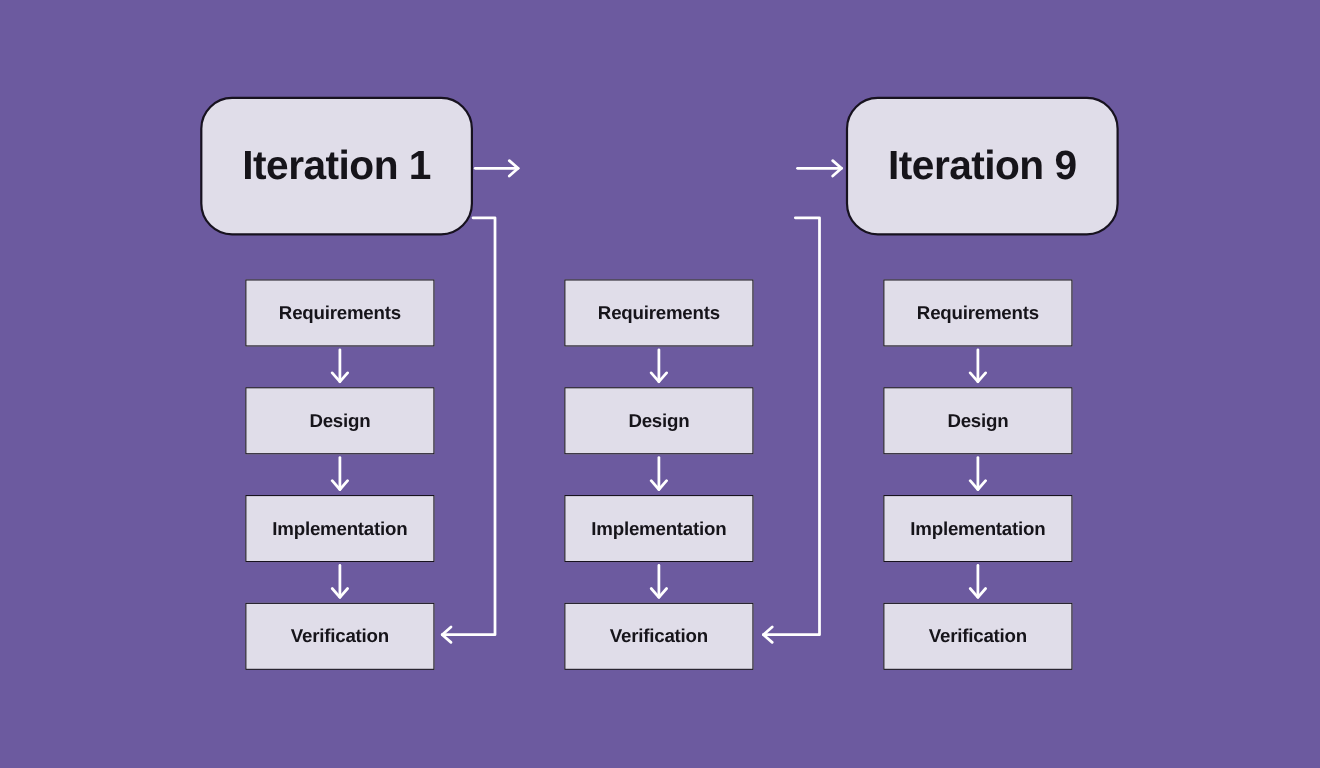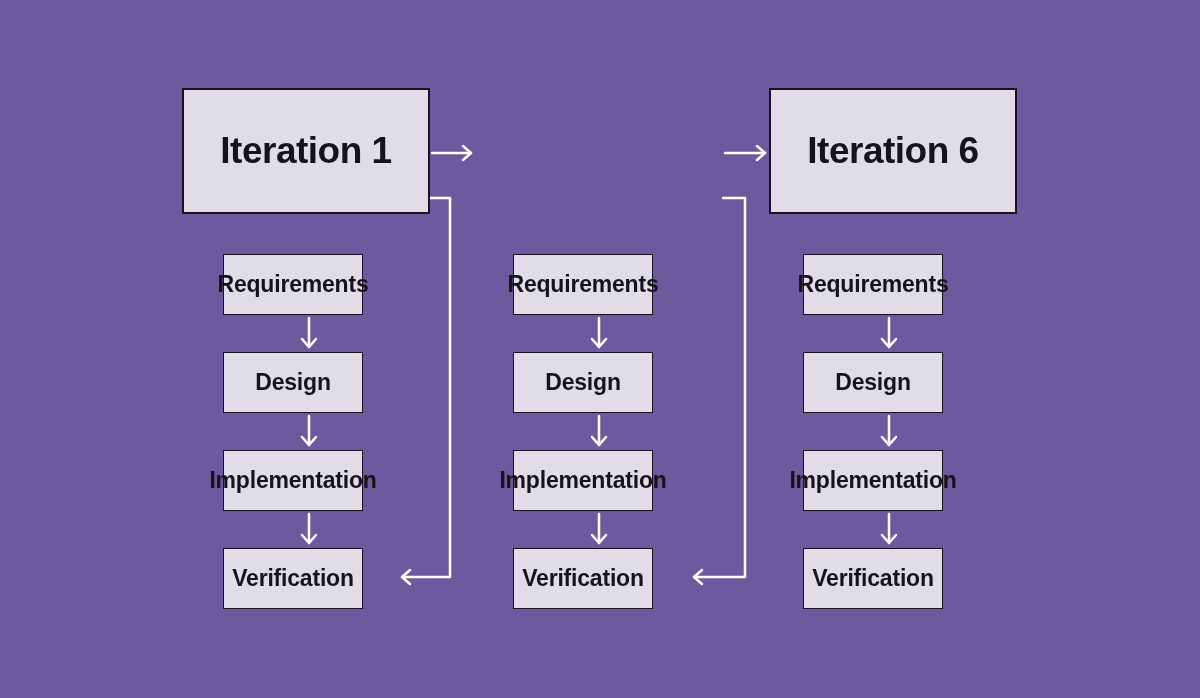--- a/index.html
+++ b/index.html
@@ -21,25 +21,25 @@
     position:absolute;
     background:var(--box-fill);
     border:1.5px solid var(--box-border);
     display:flex;align-items:center;justify-content:center;
     color:var(--text);
     box-sizing:border-box;
   }
   .box.header{
     width:248px;height:126px;top:88px;
     border-width:2px;
-    font-size:37px;font-weight:700;letter-spacing:-0.5px;
+    font-size:37px;font-weight:700;letter-spacing:-0.5px;border-radius:29px;
   }
   .box.stage{
-    width:140px;height:61px;
-    font-size:23px;font-weight:700;letter-spacing:-0.2px;
+    width:172px;height:61px;
+    font-size:17px;font-weight:700;letter-spacing:-0.2px;
   }
   svg.arrows{
     position:absolute;left:0;top:0;width:1200px;height:698px;
     pointer-events:none;
   }
   .flow-line{
     fill:none;
     stroke:var(--arrow);
     stroke-width:2.5px;
     stroke-linecap:round;
@@ -100,21 +100,21 @@
     <span>Design</span>
   </div>
   <div class="box stage" style="left:513px;top:450px">
     <span>Implementation</span>
   </div>
   <div class="box stage" style="left:513px;top:548px">
     <span>Verification</span>
   </div>
 
   <div class="box header" style="left:769px">
-    <span>Iteration 6</span>
+    <span>Iteration 9</span>
   </div>
   <div class="box stage" style="left:803px;top:254px">
     <span>Requirements</span>
   </div>
   <div class="box stage" style="left:803px;top:352px">
     <span>Design</span>
   </div>
   <div class="box stage" style="left:803px;top:450px">
     <span>Implementation</span>
   </div>

